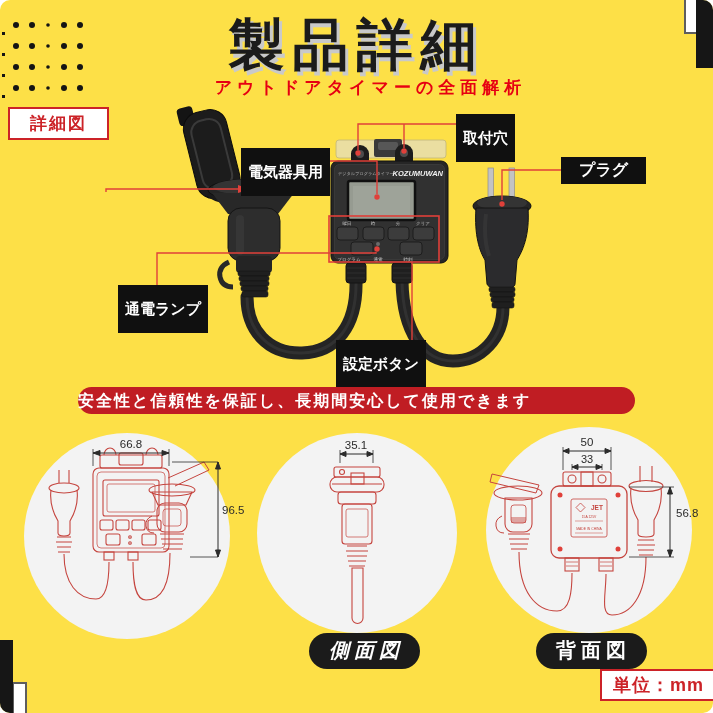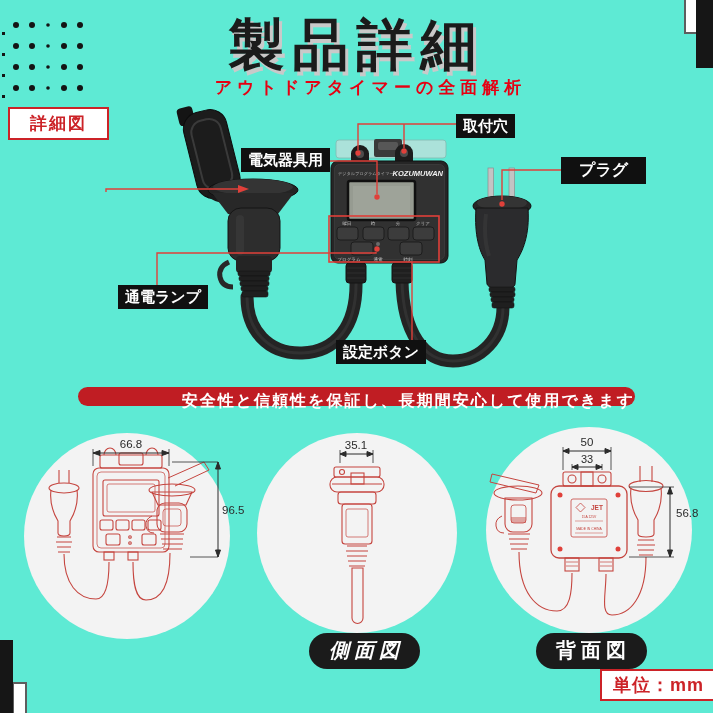--- a/index.html
+++ b/index.html
@@ -1,34 +1,34 @@
 <!DOCTYPE html>
 <html><head>
 <meta charset="utf-8">
 <style>
   html,body{margin:0;padding:0;background:#fff;}
-  .stage{position:relative;width:713px;height:713px;background:#5eead4;overflow:hidden;
-         font-family:"Liberation Sans","DejaVu Sans",sans-serif;}
+  .stage{position:relative;width:713px;height:713px;background:#fde047;overflow:hidden;
+         font-family:"Liberation Sans","DejaVu Sans",sans-serif;border-radius:10px;}
   .abs{position:absolute;}
   
   .title{left:0;right:0;top:14px;text-align:center;font-size:56px;line-height:62px;
          font-weight:900;color:#1b1b1b;letter-spacing:8px;text-shadow:3px 4px 0 #c9c9c9;z-index:3;}
   .subtitle{left:0;right:0;top:76px;text-align:center;font-size:17px;font-weight:700;
             color:#e60012;letter-spacing:5px;z-index:3;margin-left:28px;}
   
   .red-box{background:#fff;border:2px solid #cc2328;color:#cc2328;font-weight:700;z-index:4;}
   .detail-badge{left:8px;top:107px;font-size:17px;padding:3px 20px;letter-spacing:2px;}
   .unit-box{left:600px;top:669px;width:113px;height:28px;line-height:28px;text-align:center;
             font-size:18px;letter-spacing:1px;box-sizing:content-box;}
   
   .tag{background:#101010;color:#fff;font-weight:700;font-size:15px;line-height:1.3;
-       padding:2px 7px;z-index:4;white-space:nowrap;}
-  
-  .banner{left:78px;top:387px;width:557px;height:19px;border-radius:14px;background:#c01d23;
-          color:#fff;font-size:16px;font-weight:700;letter-spacing:2px;text-align:right;
+       padding:14px 7px;z-index:4;white-space:nowrap;}
+  
+  .banner{left:78px;top:387px;width:557px;height:27px;border-radius:14px;background:#c01d23;
+          color:#fff;font-size:16px;font-weight:700;letter-spacing:2px;text-align:left;
           line-height:27px;z-index:4;white-space:nowrap;}
   
   .pill{background:#1b1b1b;color:#fff;font-weight:700;font-size:20px;letter-spacing:5px;
         padding:4px 16px 5px 20px;border-radius:18px;z-index:4;white-space:nowrap;}
   .pill-front{left:56px;top:633px;}
   .pill-side{left:309px;top:633px;font-style:italic;}
   .pill-rear{left:536px;top:633px;}
   
   .bar-black{background:#161616;z-index:2;}
   .bar-outline{background:#fff;border:2px solid #5e5e5e;z-index:1;}

